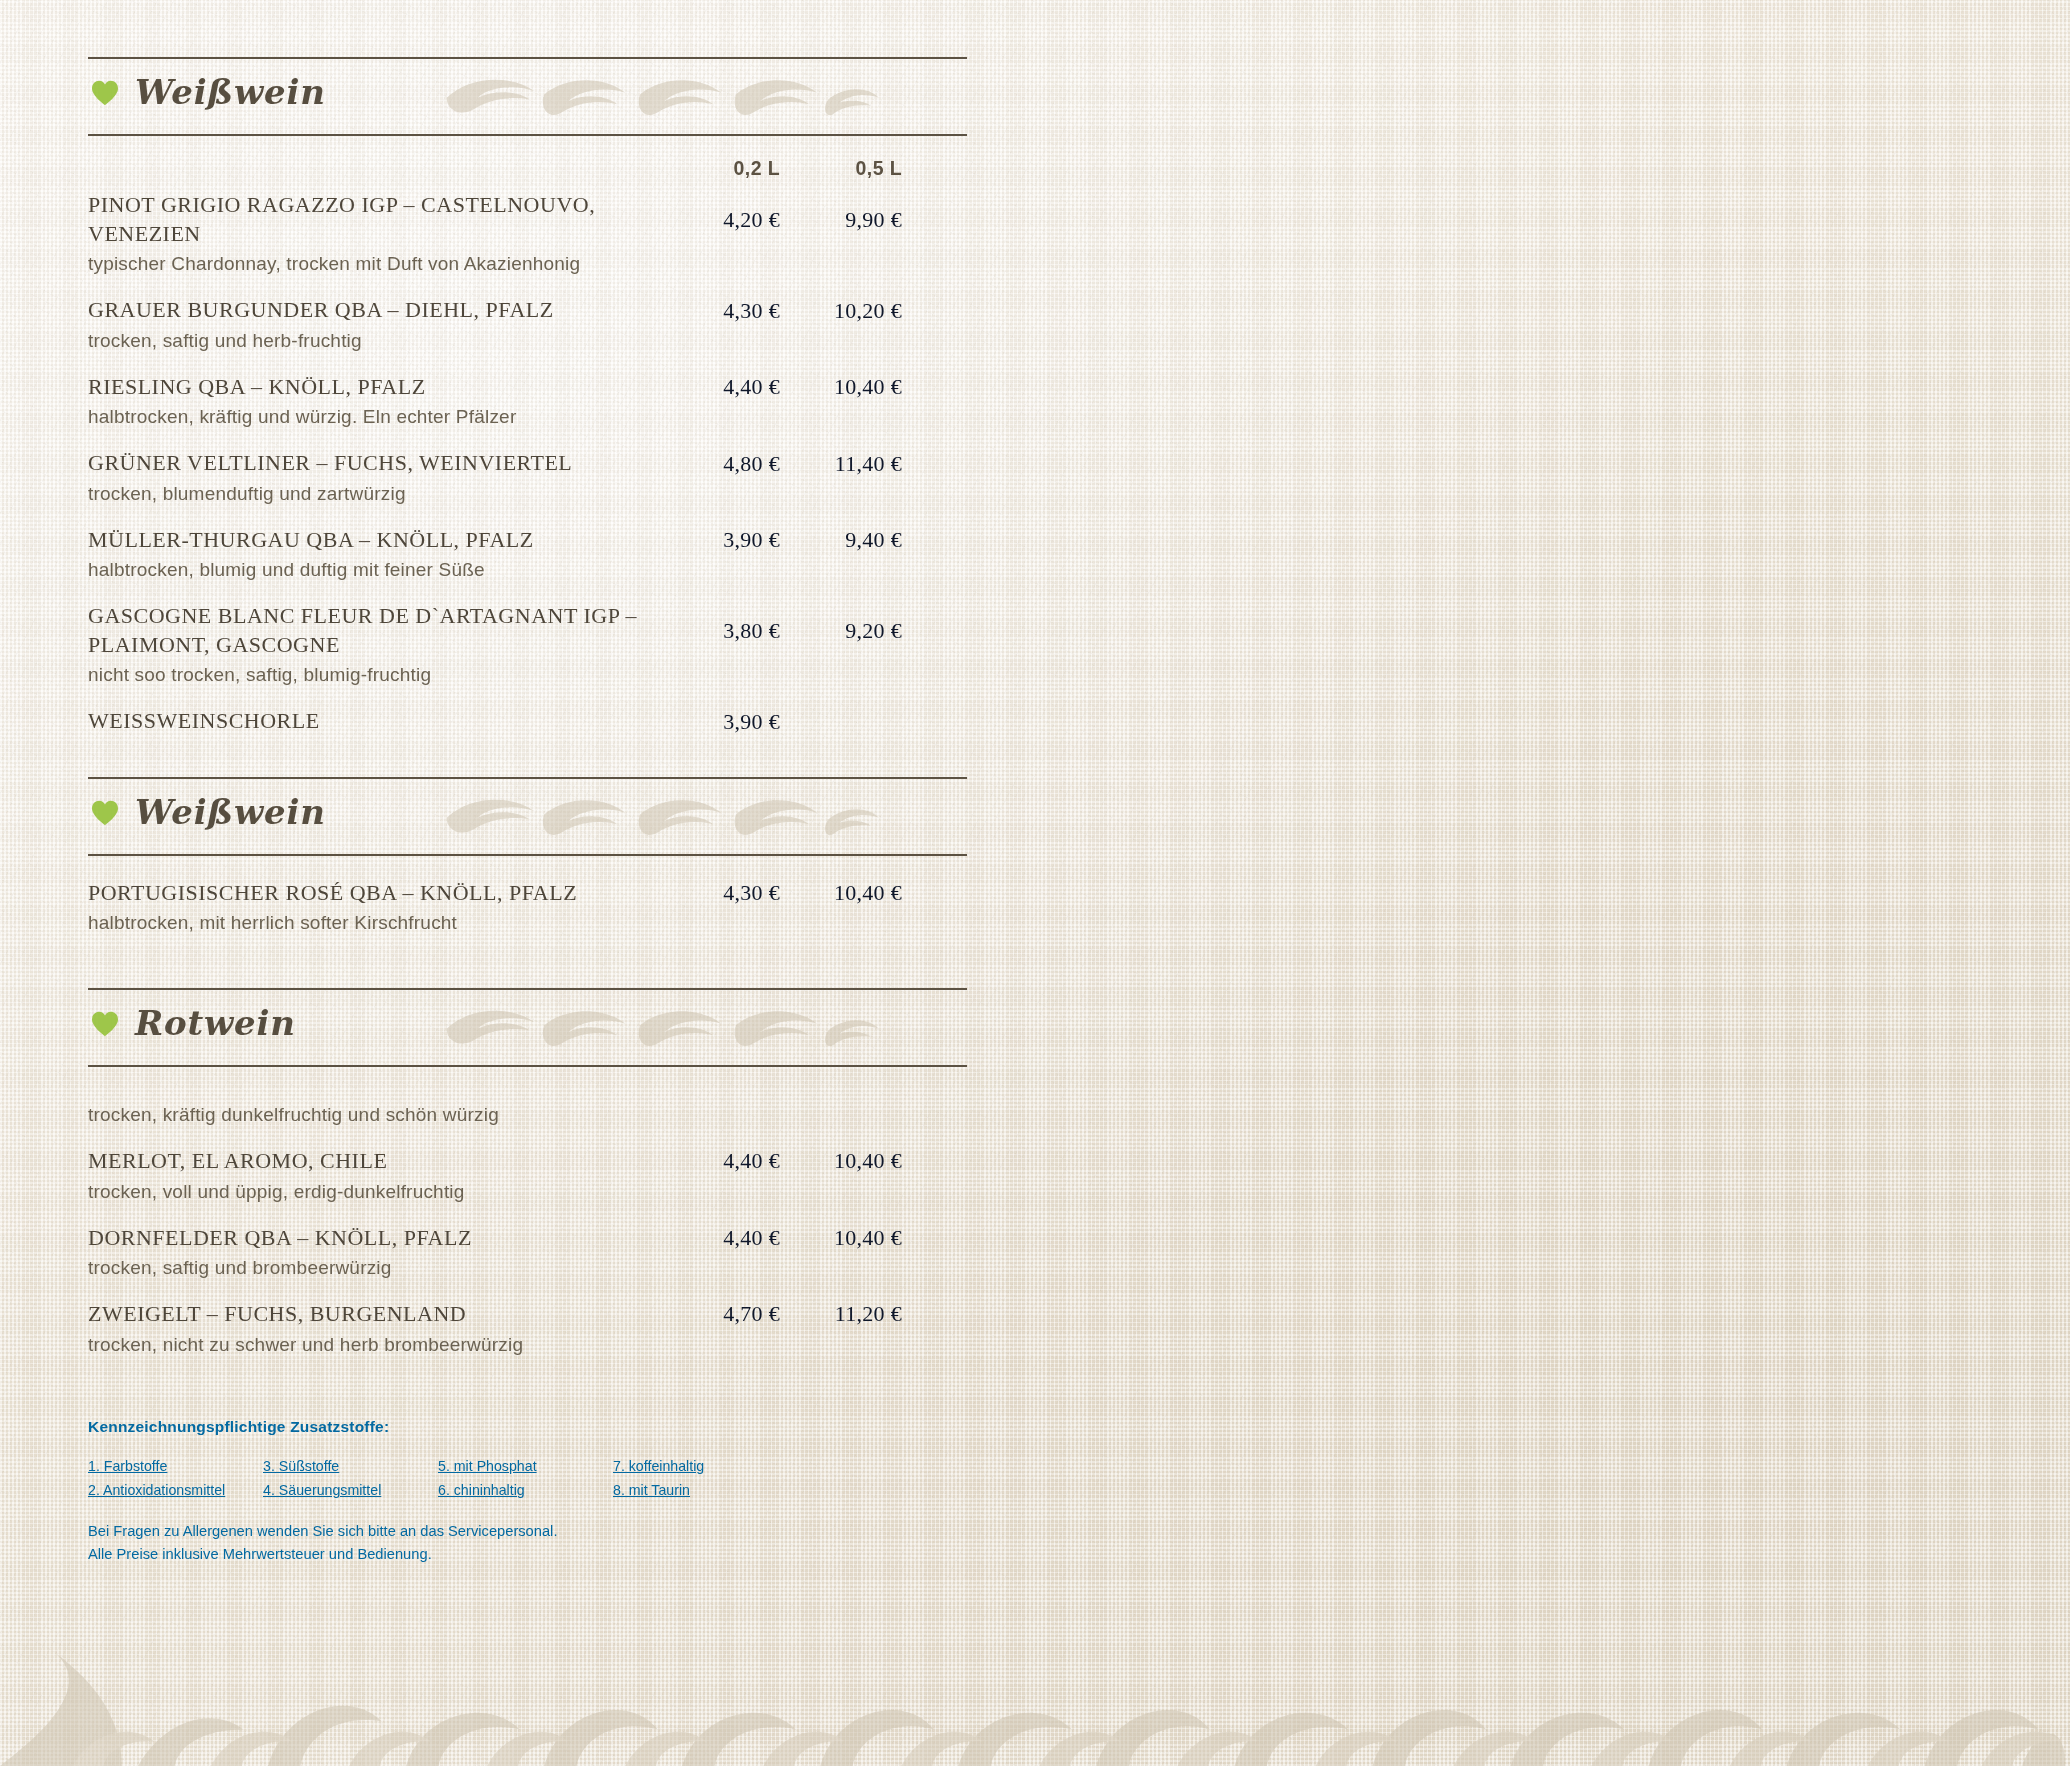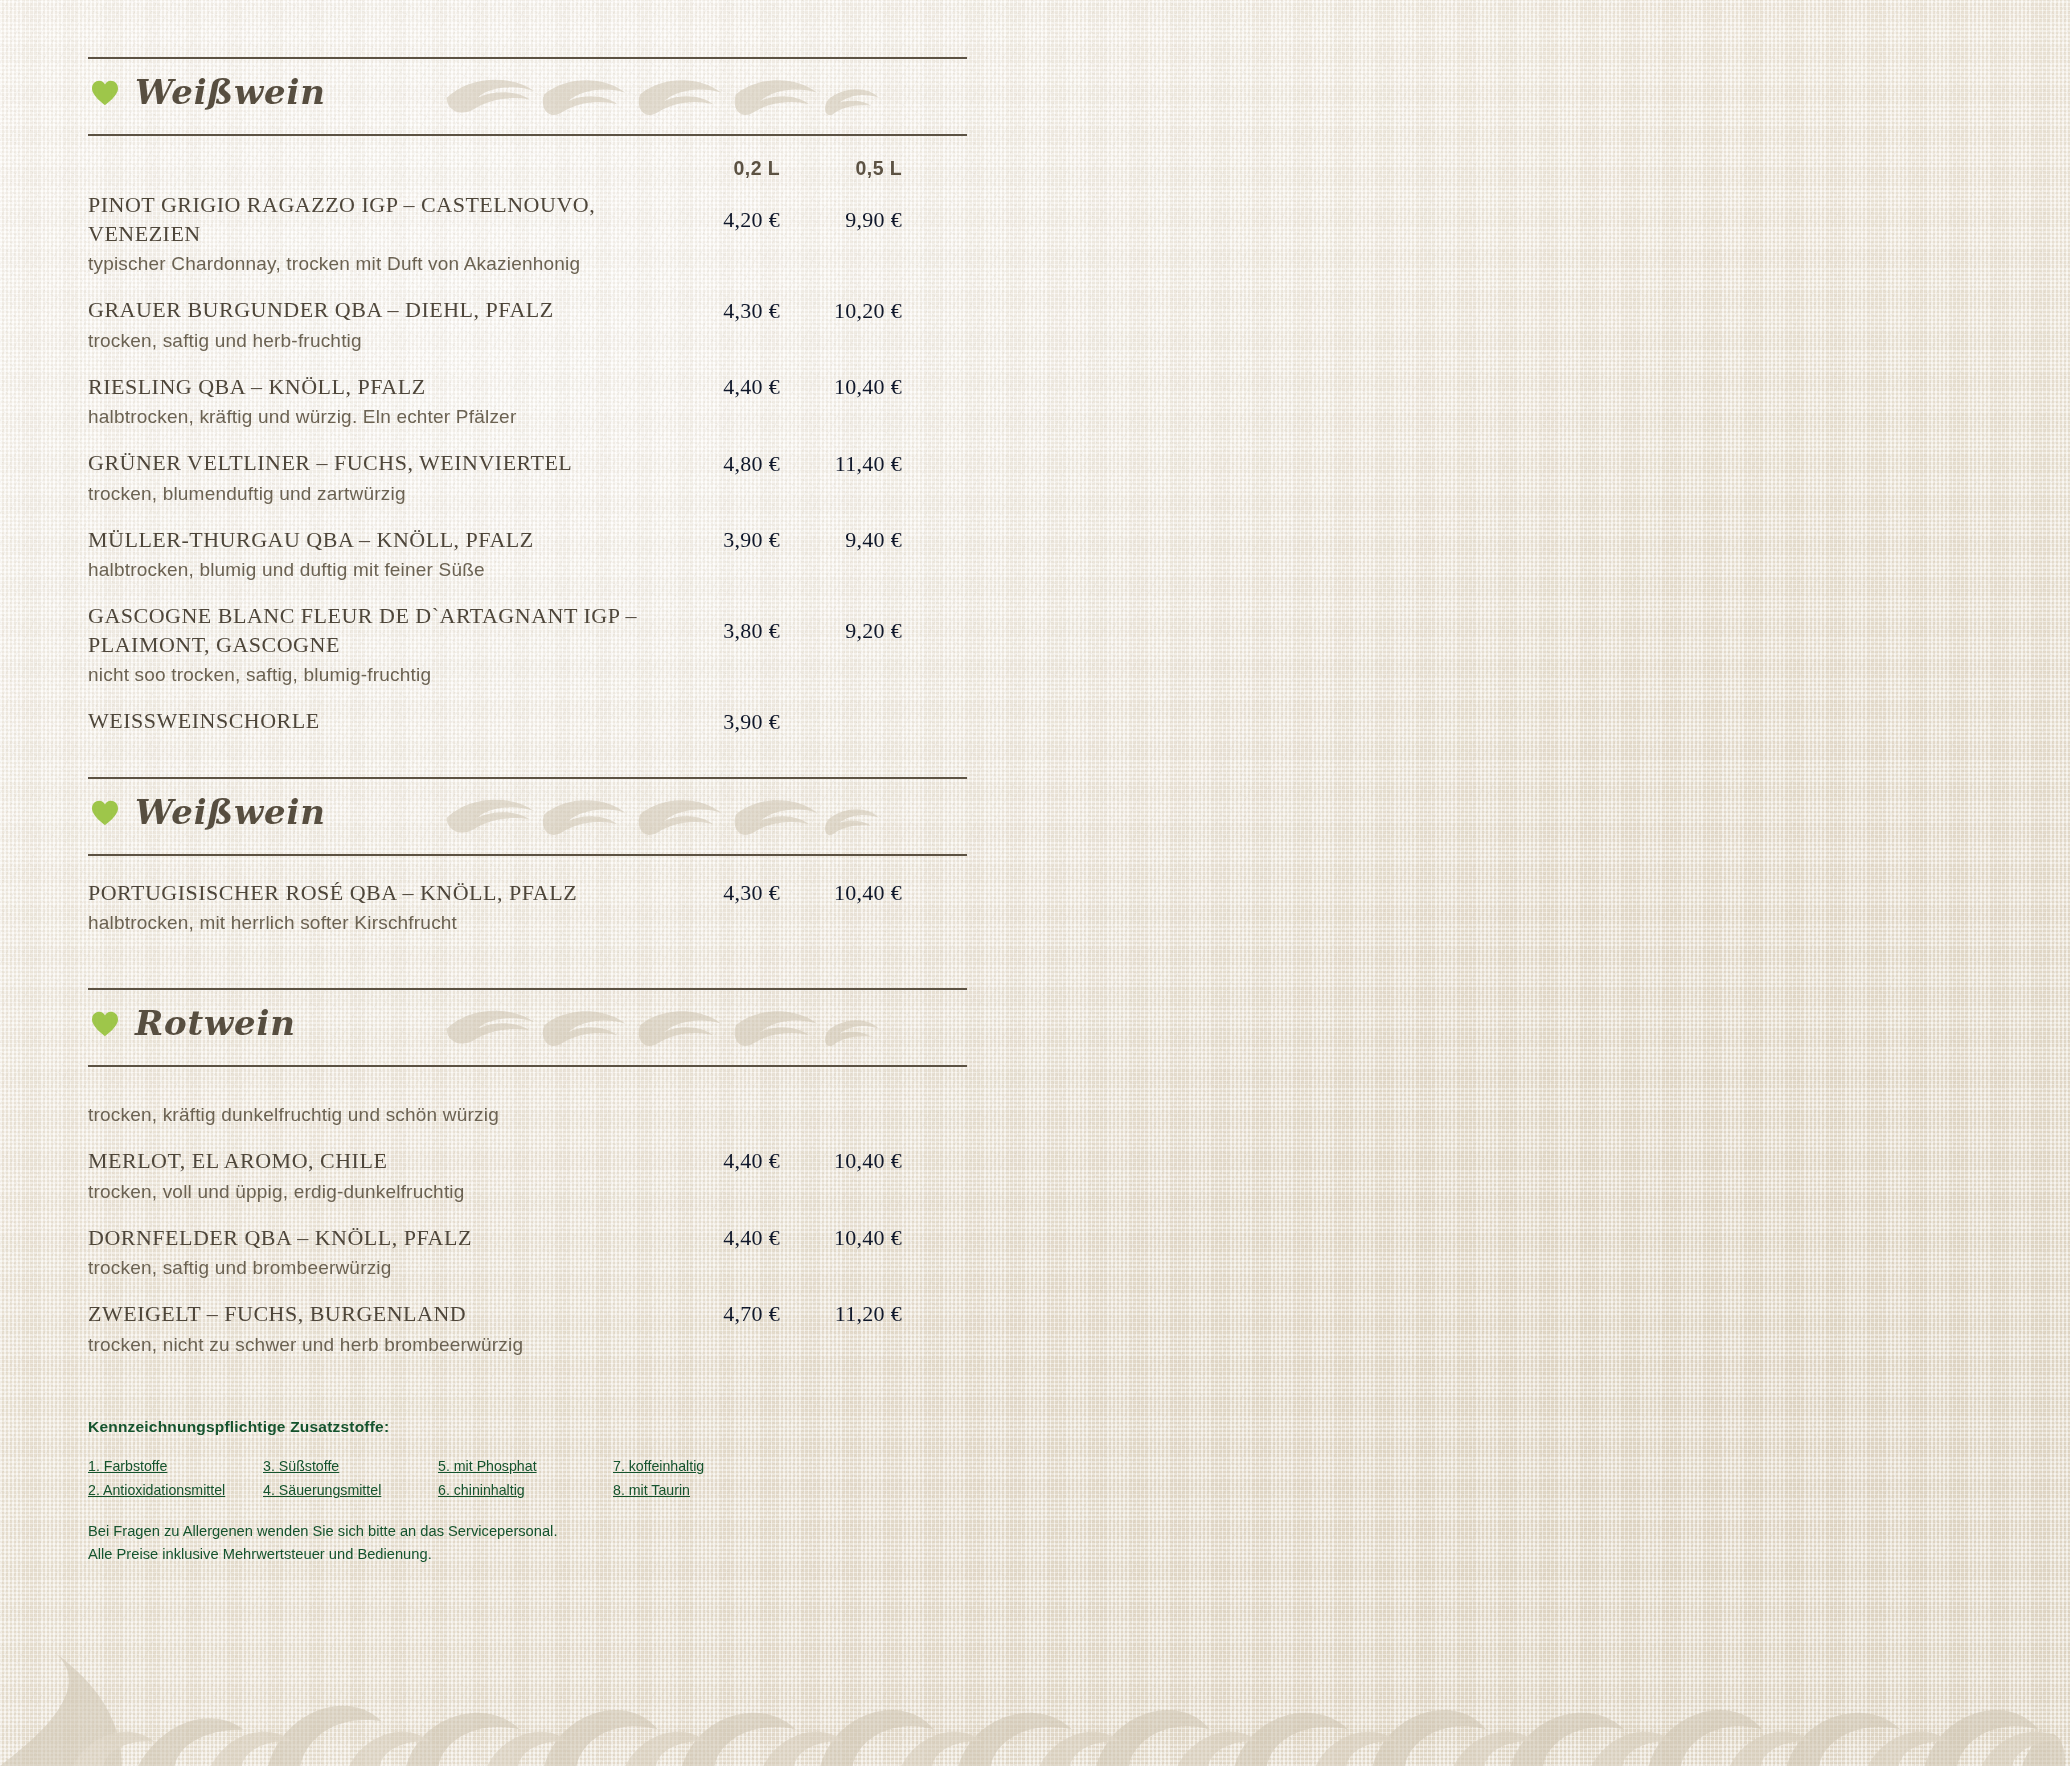--- a/index.html
+++ b/index.html
@@ -135,21 +135,21 @@
     color: #6b6252;
     margin-top: 4.9px;
     letter-spacing: 0.2px;
   }
 
   .rose-gap { height: 19.5px; }
 
   
   .footnotes {
     margin-top: 62px;
-    color: #14532d;
+    color: #0369a1;
   }
   .fn-title {
     font-size: 15.5px;
     font-weight: bold;
     margin-bottom: 18px;
     letter-spacing: 0.2px;
   }
   .fn-grid {
     display: flex;
     font-size: 14.2px;

